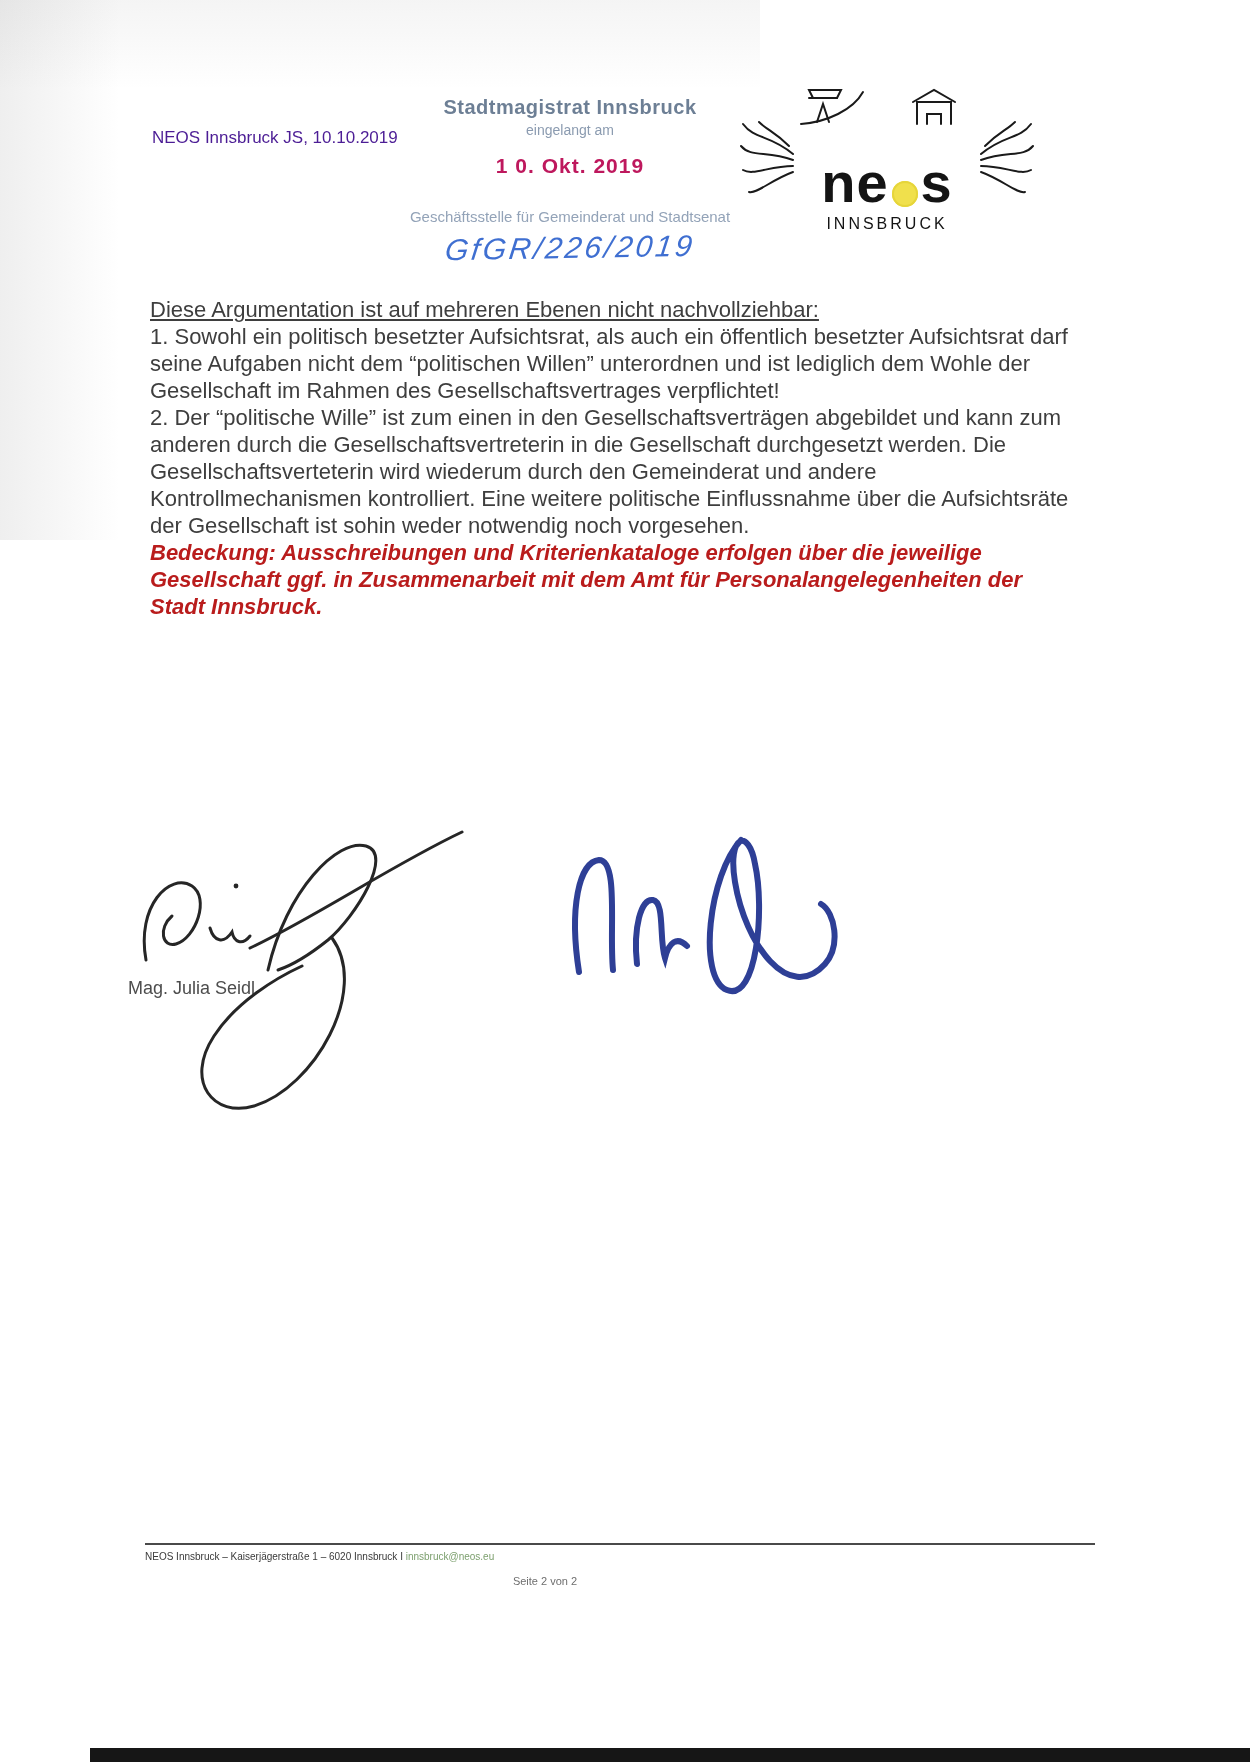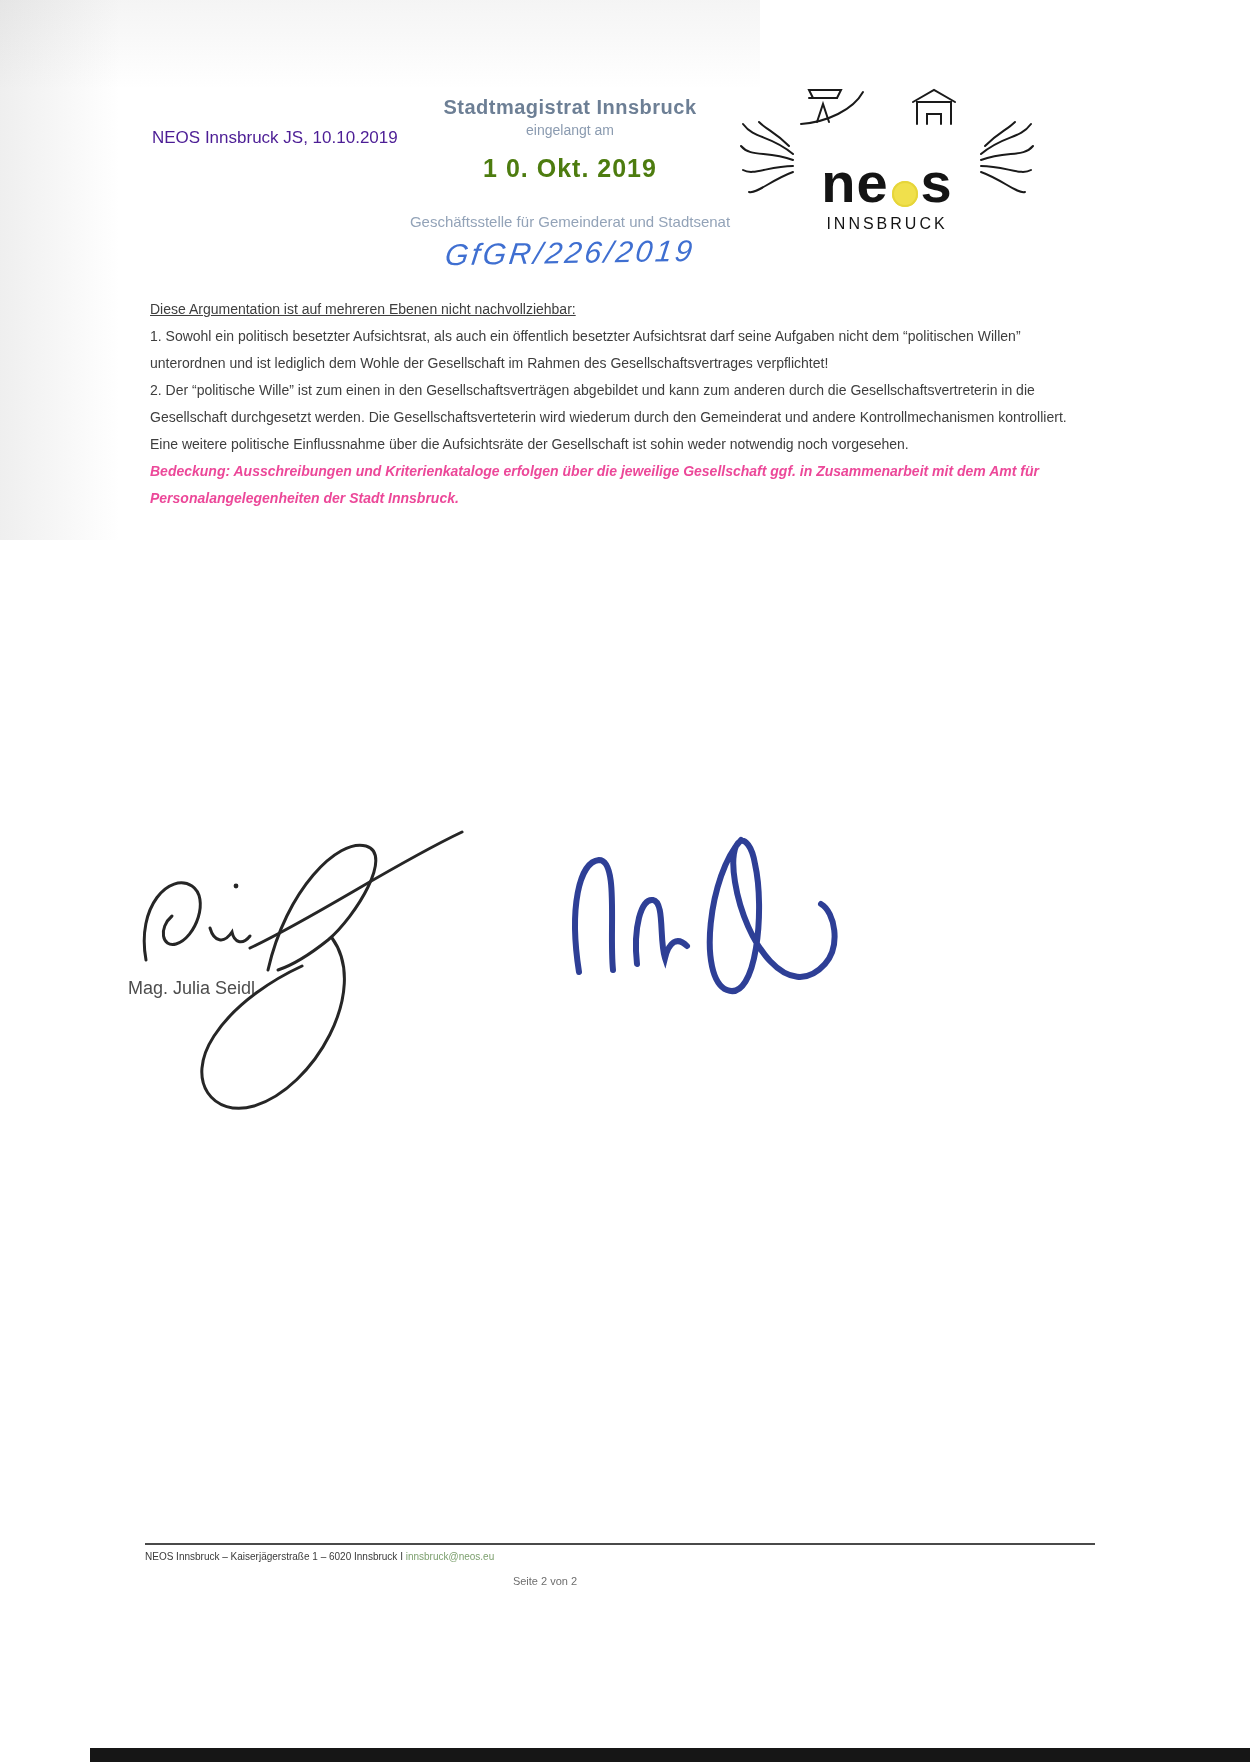--- a/index.html
+++ b/index.html
@@ -17,42 +17,42 @@
   .shade-top{position:absolute;left:0;top:0;width:760px;height:90px;
     background:linear-gradient(180deg, rgba(150,150,150,.10), rgba(150,150,150,0));}
   .scan-edge-bar{position:absolute;left:90px;right:0;bottom:0;height:14px;background:#161616;}
 
   
   .sender-line{position:absolute;left:152px;top:128px;font-size:17px;color:#4c1d95;}
 
   .stamp{position:absolute;left:380px;top:96px;width:380px;text-align:center;}
   .stamp-title{font-size:20px;font-weight:bold;color:#6d7f95;letter-spacing:.5px;}
   .stamp-received{font-size:14px;color:#8b9bb0;margin-top:3px;}
-  .stamp-date{font-size:25px;font-weight:bold;color:#4d7c0f;margin-top:16px;letter-spacing:1px;}
+  .stamp-date{font-size:21px;font-weight:bold;color:#be185d;margin-top:16px;letter-spacing:1px;}
   .stamp-office{font-size:15px;color:#93a3b8;margin-top:30px;}
   .stamp-ref{font-size:30px;font-style:italic;color:#3f6fd1;margin-top:6px;
     letter-spacing:3px;transform:skewX(-8deg) rotate(-1deg);}
 
   
   .logo{position:absolute;left:742px;top:84px;width:290px;display:flex;align-items:center;justify-content:center;}
   .logo-center{display:flex;flex-direction:column;align-items:center;margin:0 2px;}
   .wordmark{display:flex;align-items:flex-end;line-height:1;}
   .wordmark .wm-text{font-size:56px;font-weight:800;color:#141414;letter-spacing:1px;margin-top:27px;}
   .wordmark .wm-dot{width:26px;height:26px;border-radius:50%;background:#f0e04c;
     display:inline-block;margin:0 3px 4px 3px;box-shadow:inset 0 0 0 2px #e6d53a;}
   .logo-city{font-size:16px;font-weight:normal;color:#141414;letter-spacing:3px;margin-top:4px;}
   .wing{flex:0 0 auto;}
   .wing.right{transform:scaleX(-1);}
 
   
-  .body-block{position:absolute;left:150px;top:296px;width:932px;font-size:14px;line-height:27px;color:#3e3e3e;}
+  .body-block{position:absolute;left:150px;top:296px;width:932px;font-size:22px;line-height:27px;color:#3e3e3e;}
   .body-block p{margin:0;}
   .arg-heading{text-decoration:underline;display:block;}
   .closing{margin-top:56px;}
-  .bedeckung{margin-top:50px;font-weight:bold;font-style:italic;color:#ec4899;}
+  .bedeckung{margin-top:50px;font-weight:bold;font-style:italic;color:#b91c1c;}
 
   
   .sig-left{position:absolute;left:118px;top:820px;z-index:3;}
   .sig-right{position:absolute;left:545px;top:812px;z-index:3;}
   .signatory-name{position:absolute;left:128px;top:978px;font-size:18px;color:#4d4d4d;z-index:1;}
 
   
   .footer-rule{position:absolute;left:145px;top:1543px;width:950px;height:2px;background:#4a4a4a;}
   .footer-line{position:absolute;left:145px;top:1551px;width:950px;text-align:left;font-size:10px;color:#3a3a3a;}
   .footer-email{color:#7da06f;}

